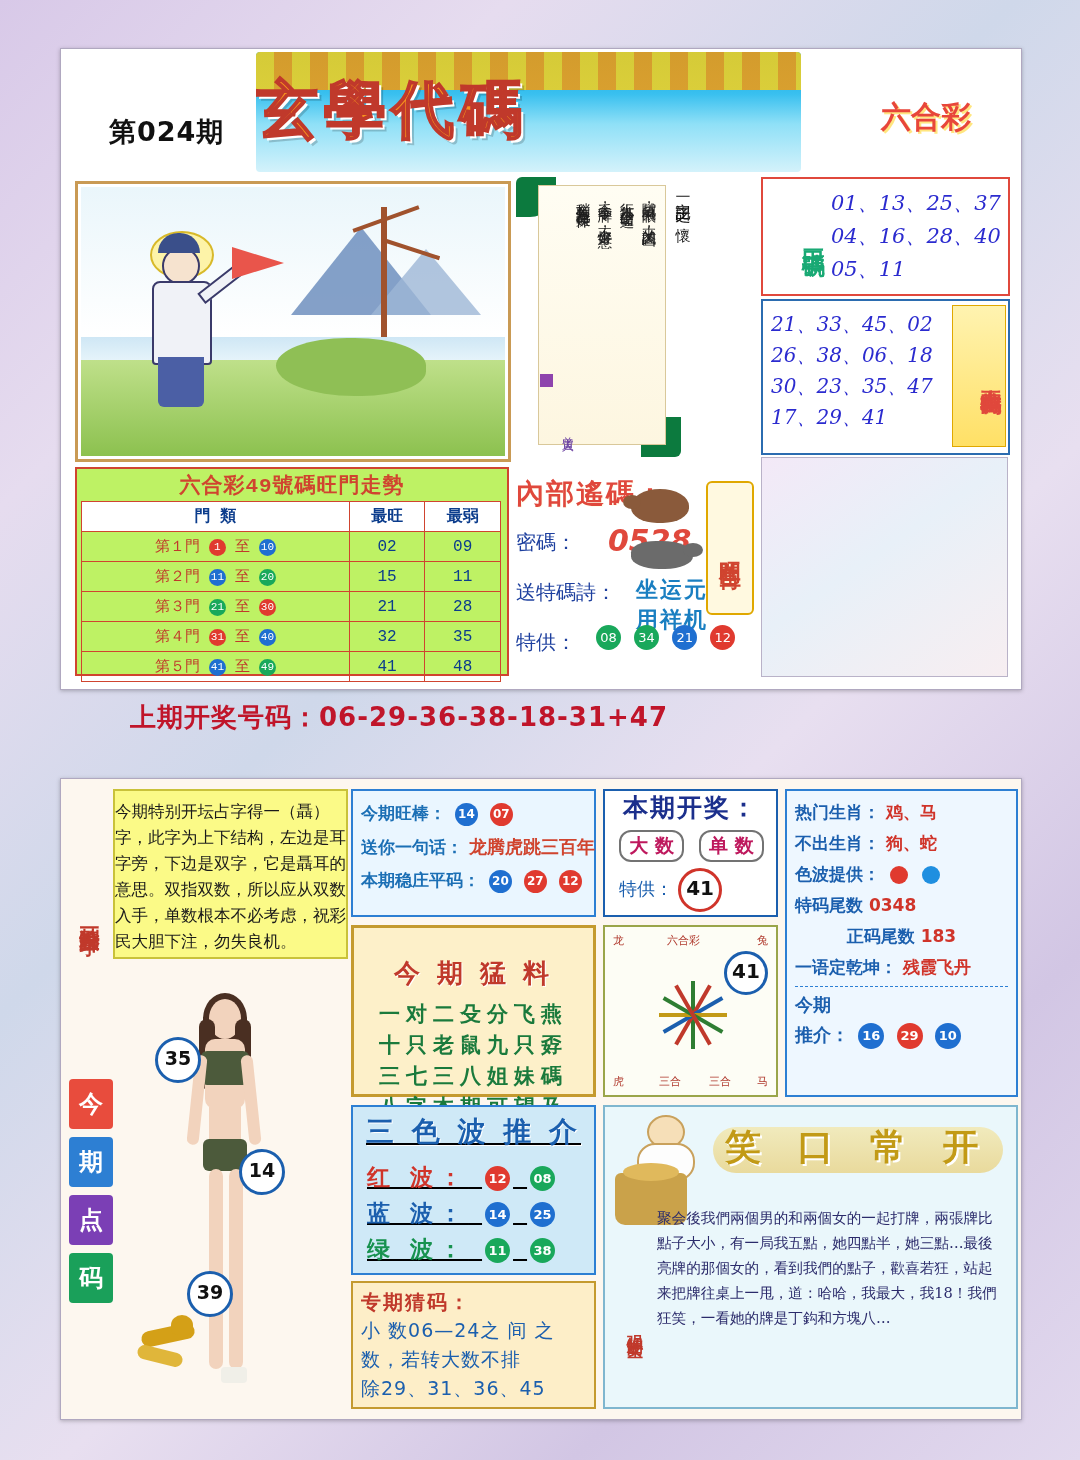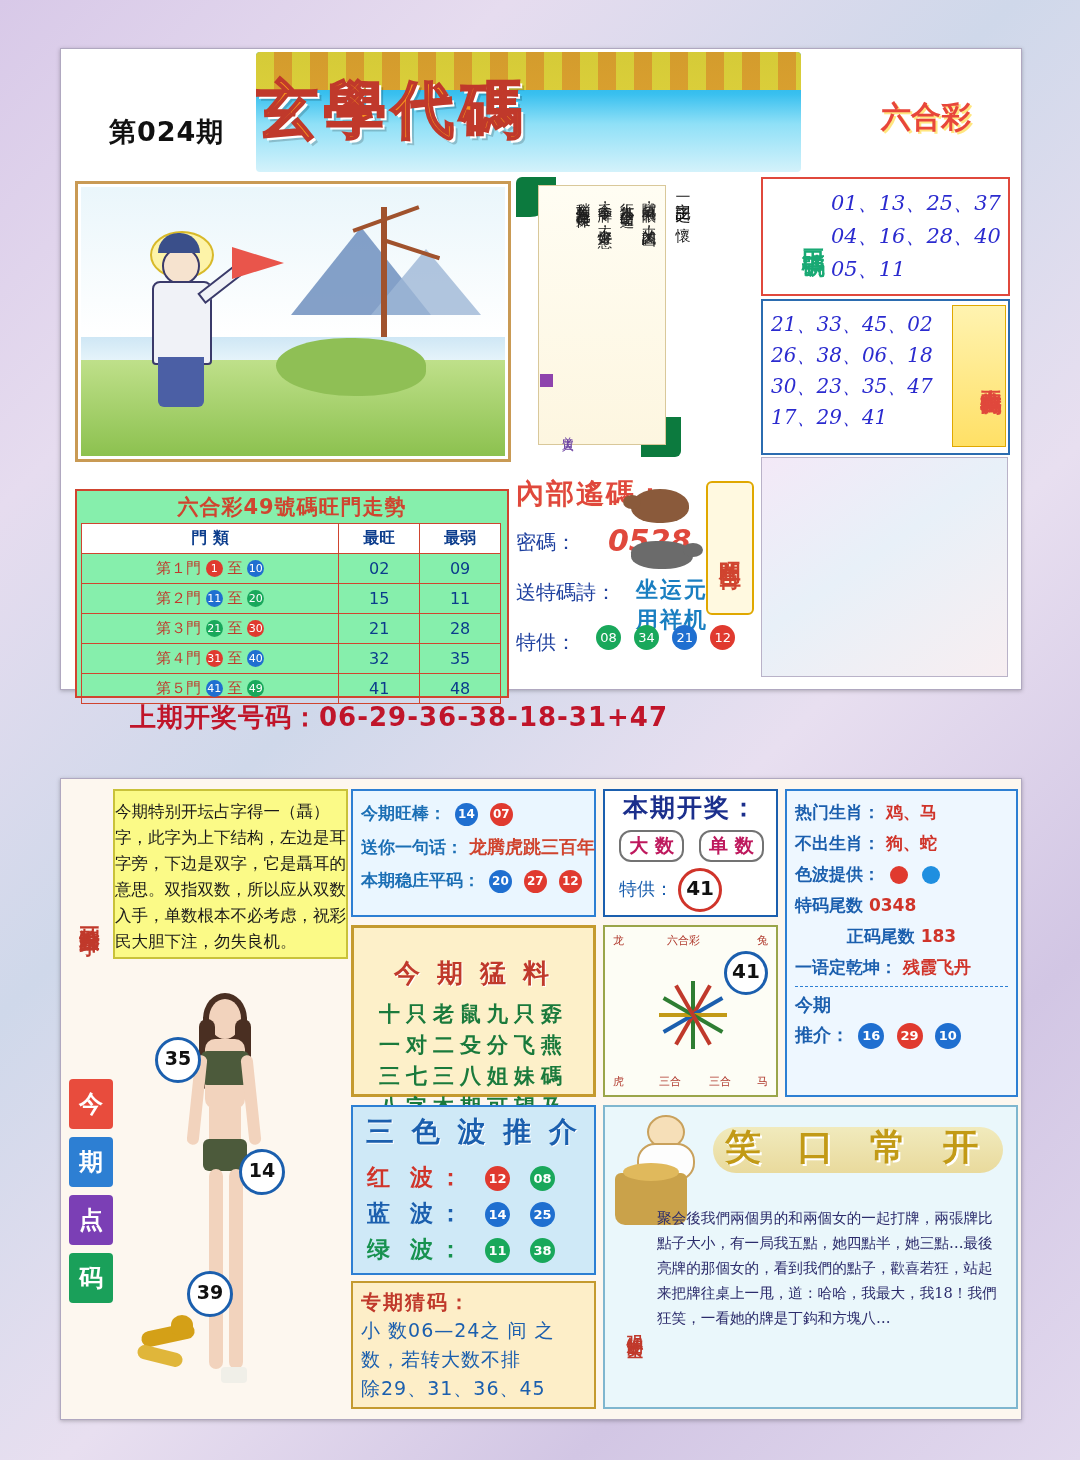--- a/index.html
+++ b/index.html
@@ -122,21 +122,21 @@
     font-size:21px;font-weight:bold;color:#e0483c;letter-spacing:1px;
     background:linear-gradient(180deg,#fff3b0,#ffe066);border:1px solid #e0a800;
   }
   .panel-c{
     position:absolute;left:700px;top:408px;width:245px;height:218px;
     border:1px solid #b9b2c8;
     background:linear-gradient(145deg,#f3e9f7,#e8f0f8 45%,#f7eef1);
   }
 
   
-  .tbl-wrap{position:absolute;left:14px;top:440px;width:430px;height:205px;border:2px solid #d0442f;background:#86efac;}
+  .tbl-wrap{position:absolute;left:14px;top:418px;width:430px;height:205px;border:2px solid #d0442f;background:#bef264;font-family:Liberation Mono, monospace;}
   .tbl-title{
     position:absolute;left:0;right:0;top:2px;height:28px;text-align:center;
     font-size:21px;font-weight:bold;color:#d0442f;letter-spacing:1px;
   }
   table.t49{position:absolute;left:4px;top:32px;width:420px;border-collapse:collapse;}
   table.t49 th,table.t49 td{
     border:1px solid #d0442f;height:27px;text-align:center;font-size:16px;color:#0b3c8c;
   }
   table.t49 th{color:#0b3c8c;font-size:16px;font-weight:bold;background:#fff;}
   table.t49 td.door{font-size:15px;color:#c0392b;white-space:nowrap;}
@@ -261,21 +261,21 @@
   }
   .b-meng .t{
     text-align:center;font-size:26px;font-weight:bold;color:#c0392b;letter-spacing:4px;margin:4px 0 8px;
     text-shadow:1px 1px 0 #fff;
   }
   .b-meng .l{
     text-align:center;font-size:21px;color:#1a7a3c;letter-spacing:6px;line-height:31px;font-weight:bold;
   }
   .b-wave{
     left:290px;top:326px;width:245px;height:170px;
-    background:#cfe9f7;border:2px solid #2d7fd3;padding:6px;
+    background:#cfe9f7;border:2px solid #2d7fd3;padding:6px;text-decoration:underline;
   }
   .b-wave .t{text-align:center;font-size:28px;font-weight:bold;color:#1b5fae;letter-spacing:4px;margin-bottom:8px;text-shadow:1px 1px 0 #fff;}
   .b-wave .row{font-size:23px;font-weight:bold;letter-spacing:6px;line-height:36px;padding-left:8px;}
   .r-red{color:#d0342a;}
   .r-blue{color:#1b5fae;}
   .r-green{color:#17924f;}
   .b-wave .row .mini{width:25px;height:25px;line-height:25px;font-size:13px;letter-spacing:0;}
   .b-guess{
     left:290px;top:502px;width:245px;height:128px;
     background:#fdeec8;border:2px solid #c49a2f;padding:6px 8px;
@@ -554,22 +554,22 @@
       <div class="line">
         <span class="blue-t">本期稳庄平码：</span>
         <span class="mini b-blue">20</span>
         <span class="mini b-red">27</span>
         <span class="mini b-red">12</span>
       </div>
     </div>
 
     <div class="box b-meng">
       <div class="t">今 期 猛 料</div>
+      <div class="l">一对二殳分飞燕</div>
       <div class="l">十只老鼠九只孬</div>
-      <div class="l">一对二殳分飞燕</div>
       <div class="l">三七三八姐妹碼</div>
       <div class="l">八字本期可望及</div>
     </div>
 
     <div class="box b-wave">
       <div class="t">三 色 波 推 介</div>
       <div class="row r-red">
         <span>红 波：</span>
         <span class="mini b-red">12</span>
         <span class="mini b-green">08</span>

